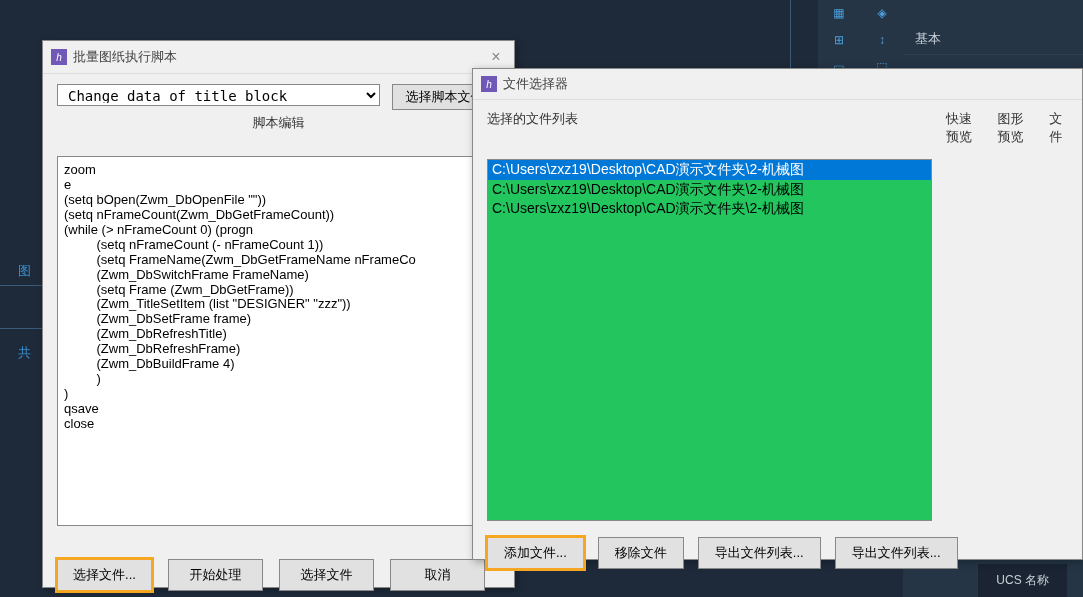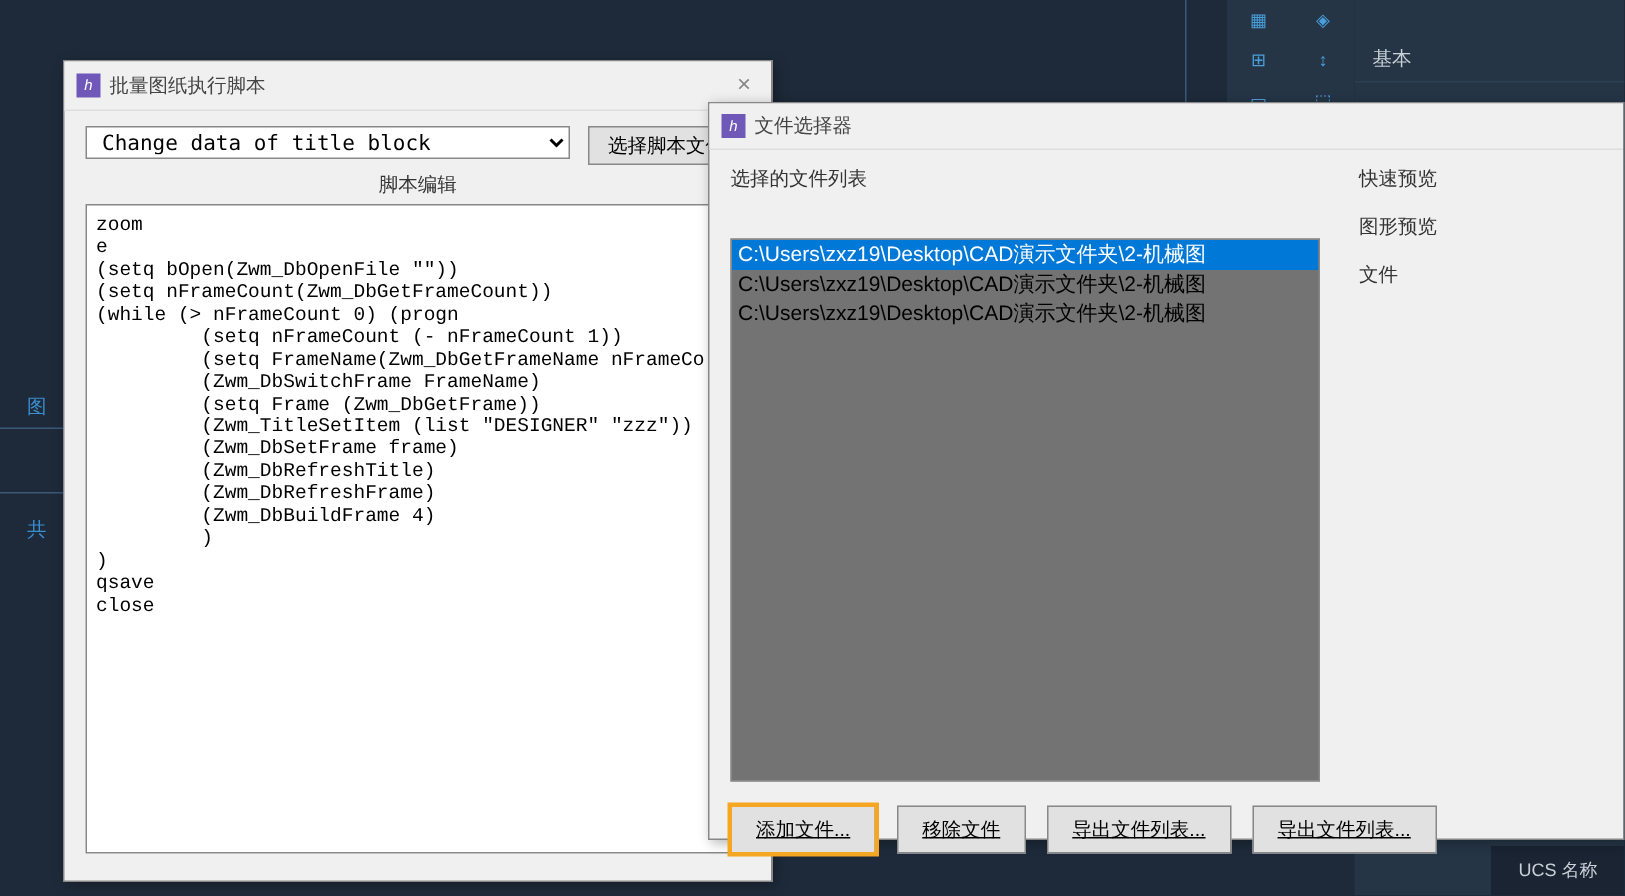--- a/index.html
+++ b/index.html
@@ -53,21 +53,21 @@
     }
     .prop-row {
       padding: 6px 12px;
       border-bottom: 1px solid #2d3f52;
       font-size: 13px;
       margin-top: 24px;
     }
     .status-bar {
       position: absolute;
       bottom: 0;
-      right: 0;
+      right: 16px;
       background: #1a2432;
       color: #c8d0d8;
       padding: 8px 18px;
       font-size: 12px;
     }
     
     
     .dialog {
       position: absolute;
       background: #f0f0f0;
@@ -122,82 +122,83 @@
       background: #e1e1e1;
       border: 1px solid #888;
       padding: 3px 12px;
       font-size: 13px;
       cursor: pointer;
       font-family: inherit;
     }
     .section-label { font-size: 13px; color: #333; margin: 2px 0 4px 0; text-align: center; }
     .script-editor {
       width: 100%;
-      height: 433px;
+      height: 370px;
       border: 1px solid #888;
       background: #fff;
       padding: 6px;
-      font-family: Liberation Mono, monospace;
+      font-family: Liberation Sans, sans-serif;
       font-size: 13px;
       line-height: 1.15;
       white-space: pre;
       overflow: auto;
       resize: none;
+      margin-top: 20px;
     }
     .dialog1-buttons {
       display: flex;
       gap: 16px;
       margin-top: 18px;
       padding: 12px 0px;
     }
     .dialog1-buttons .btn { width: 95px; padding: 6px 0; text-align: center; }
     .btn-highlight { outline: 3px solid #f5a623; outline-offset: -1px; }
     
     
     .dialog2 { left: 472px; top: 68px; width: 611px; height: 492px; }
     .file-section-label { font-size: 13px; color: #333; margin-bottom: 4px; }
     .file-list {
       border: 1px solid #888;
-      background: #737373;
-      width: 393px;
+      background: #22c55e;
+      width: 445px;
       height: 362px;
       overflow: auto;
       font-family: "SimSun", sans-serif;
       font-size: 14px;
       margin-top: 31px;
     }
     .file-item {
       padding: 0px 4px;
       white-space: nowrap;
       line-height: 1.4;
     }
     .file-item.selected { background: #0078d7; color: #fff; }
-    .dialog2-body { display: flex; gap: 26px; }
+    .dialog2-body { display: flex; gap: 14px; }
     .preview-section { flex: 1; }
-    .preview-tabs { display: flex; gap: 14px; font-size: 13px; color: #333; margin-bottom: 6px; flex-direction: column; }
+    .preview-tabs { display: flex; gap: 14px; font-size: 13px; color: #333; margin-bottom: 6px; }
     .preview-area {
       width: 180px;
       height: 195px;
       background: #0d2818;
       position: relative;
       margin-top: 100px;
     }
     .preview-content {
       position: absolute;
       inset: 8px;
       color: #3edc6a;
       font-size: 8px;
       font-family: monospace;
     }
     .dialog2-buttons {
       display: flex;
       gap: 14px;
       margin-top: 16px;
     }
-    .dialog2-buttons .btn { padding: 6px 16px; text-decoration: underline; }
+    .dialog2-buttons .btn { padding: 6px 16px; }
     
     
     .file-list::-webkit-scrollbar { height: 14px; width: 14px; }
     .file-list::-webkit-scrollbar-track { background: #f0f0f0; }
     .file-list::-webkit-scrollbar-thumb { background: #c0c0c0; }
   </style>
 </head>
 <body>
 
 <div class="cad-bg">

